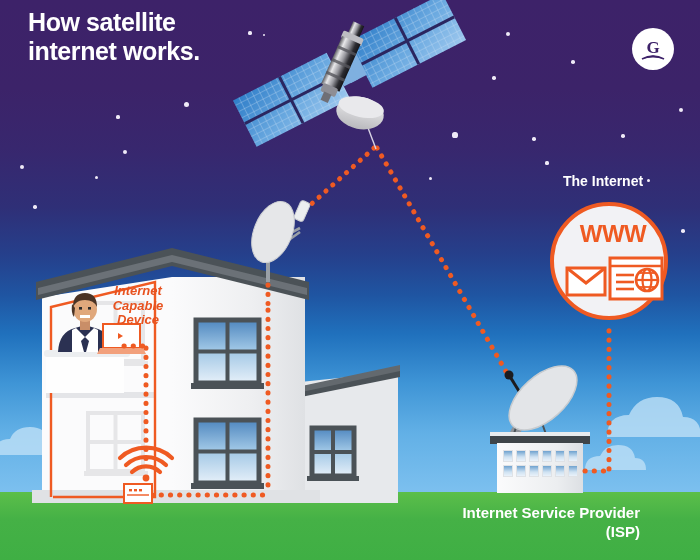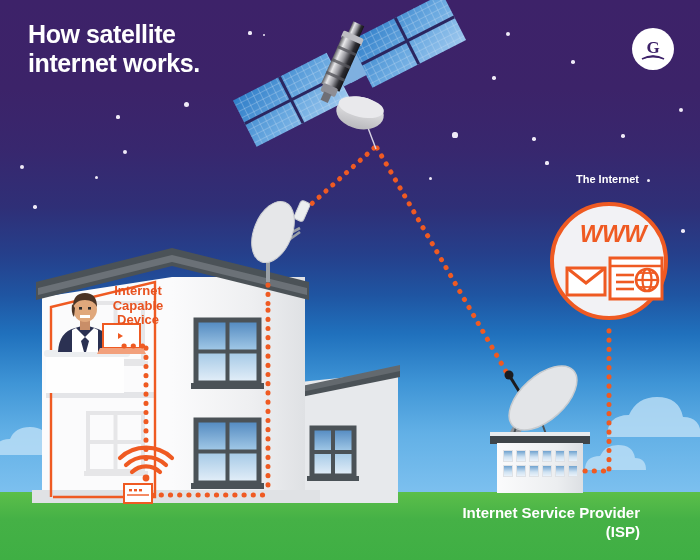--- a/index.html
+++ b/index.html
@@ -24,46 +24,46 @@
       #7cc0ef 100%);
   }
   .star{position:absolute;border-radius:50%;background:#efeaf7;}
   
   .ground{
     position:absolute;left:0;top:492px;width:700px;height:68px;
     background:linear-gradient(180deg,#5cbf4a 0%,#45b146 40%,#3faf44 100%);
   }
   
   .title{
-    position:absolute;left:28px;top:20px;color:#ffffff;
+    position:absolute;left:28px;top:8px;color:#ffffff;
     font-size:25px;font-weight:bold;line-height:1.14;letter-spacing:-.4px;
     white-space:pre-line;
   }
   
   .logo{
     position:absolute;left:632px;top:28px;width:42px;height:42px;border-radius:50%;
     background:#ffffff;display:flex;align-items:center;justify-content:center;
   }
   
   .lbl{position:absolute;color:#ffffff;font-weight:bold;}
   .lbl-sat{left:398px;top:89px;font-size:14.5px;}
-  .lbl-net{left:576px;top:173px;font-size:11px;}
+  .lbl-net{left:563px;top:173px;font-size:14px;}
   .lbl-isp{left:440px;top:503px;font-size:15px;text-align:right;width:200px;
            line-height:1.28;white-space:pre-line;}
   .lbl-dev{position:absolute;left:100px;top:284px;width:76px;text-align:center;
            color:#e8521f;font-size:13px;font-weight:bold;line-height:1.12;
-           white-space:pre-line;}
+           white-space:pre-line;font-style:italic;}
   
   .netcircle{
     position:absolute;left:550px;top:202px;width:118px;height:118px;border-radius:50%;
     background:#f2f2f5;border:4px solid #ef5a22;box-sizing:border-box;
   }
   .www{
     position:absolute;left:0;top:14px;width:118px;text-align:center;
-    color:#ef5a22;font-size:24px;font-weight:bold;letter-spacing:-.5px;font-style:italic;
+    color:#ef5a22;font-size:24px;font-weight:bold;letter-spacing:-.5px;
   }
   
   .ispBody{position:absolute;left:497px;top:443px;width:86px;height:50px;
            background:linear-gradient(90deg,#fbfbfc 0%,#eceef0 70%,#dcdfe3 100%);}
   .ispRoof{position:absolute;left:490px;top:436px;width:100px;height:8px;background:#3f4549;}
   .ispRoofLip{position:absolute;left:490px;top:432px;width:100px;height:5px;background:#e9ebed;}
   .ispWin{position:absolute;background:linear-gradient(180deg,#6fa2cf 0%,#cfe2f2 60%,#eaf2fa 100%);
           border:1.5px solid #dfe2e6;box-sizing:border-box;}
   
   .svgLayer{position:absolute;left:0;top:0;width:700px;height:560px;pointer-events:none;}

